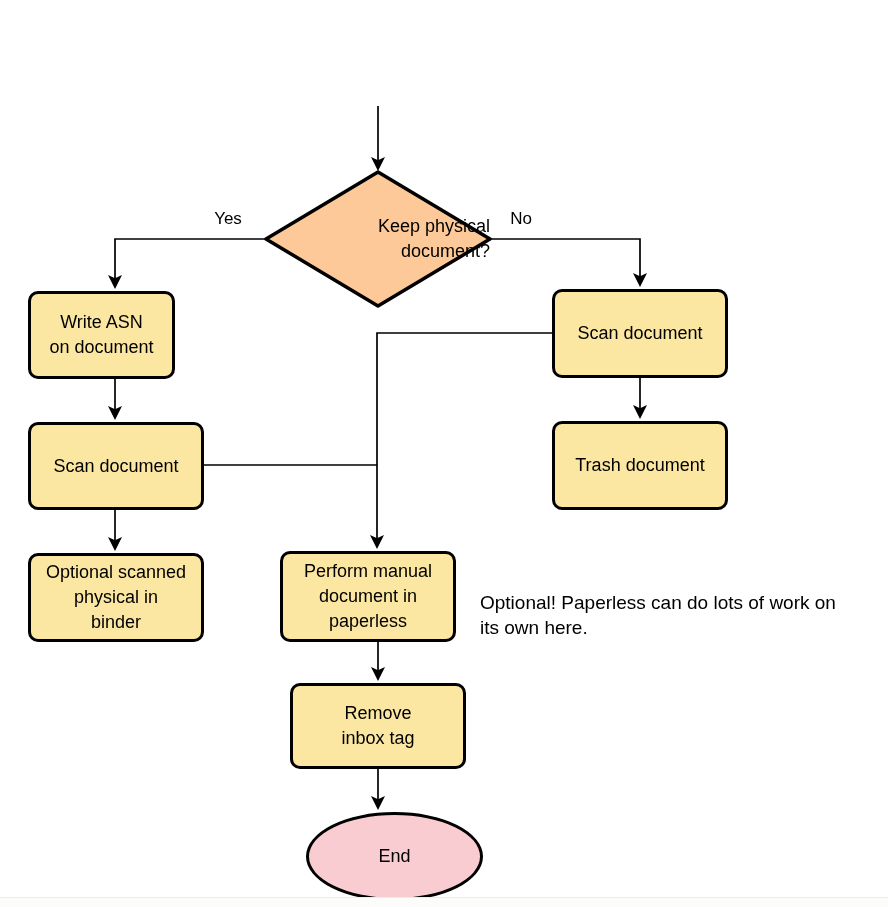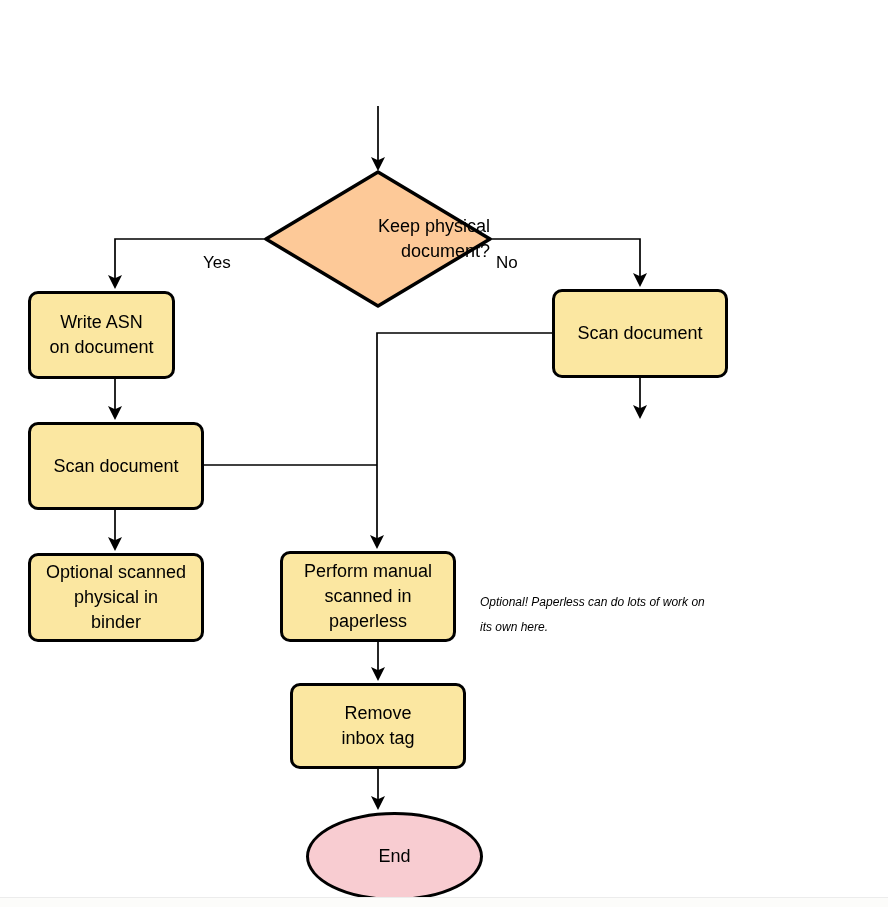--- a/index.html
+++ b/index.html
@@ -43,31 +43,29 @@
     flex-direction: column;
     align-items: flex-end;
     justify-content: center;
     text-align: center;
     font-size: 18px;
     line-height: 25px;
   }
   .edge-label {
     position: absolute;
     font-size: 17px;
-    text-align: left;
+    text-align: center;
     width: 50px;
-    margin-top: 44px;
   }
   .annotation {
     position: absolute;
     left: 480px;
     top: 590px;
     width: 404px;
-    font-size: 12px;
-    font-style: italic;
+    font-size: 19px;
     line-height: 25px;
   }
   .bottom-edge {
     position: absolute;
     left: 0; top: 897px;
     width: 888px; height: 10px;
     border-top: 1px solid #ececec;
     background: #fcfcfa;
   }
 </style>
@@ -118,24 +116,27 @@
   <div class="node process" style="left:28px; top:553px; width:176px; height:89px;">
     <span>Optional scanned</span>
     <span>physical in</span>
     <span>binder</span>
   </div>
 
   <div class="node process" style="left:552px; top:289px; width:176px; height:89px;">
     <span>Scan document</span>
   </div>
 
+  <div class="node process" style="left:552px; top:421px; width:176px; height:89px;">
+    <span>Trash document</span>
+  </div>
 
   <div class="node process" style="left:280px; top:551px; width:176px; height:91px;">
     <span>Perform manual</span>
-    <span>scanned in</span>
+    <span>document in</span>
     <span>paperless</span>
   </div>
 
   <div class="node process" style="left:290px; top:683px; width:176px; height:86px;">
     <span>Remove</span>
     <span>inbox tag</span>
   </div>
 
   <div class="node terminal" style="left:306px; top:812px; width:177px; height:89px;">
     <span>End</span>

